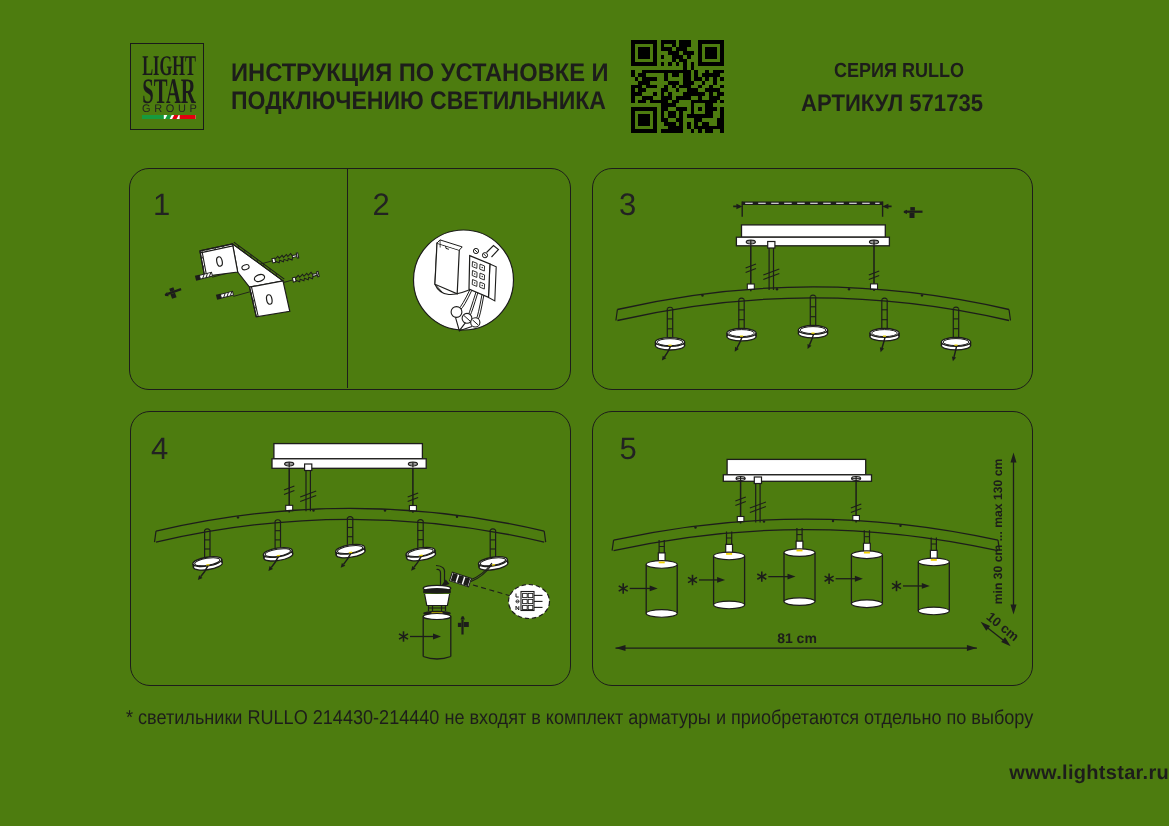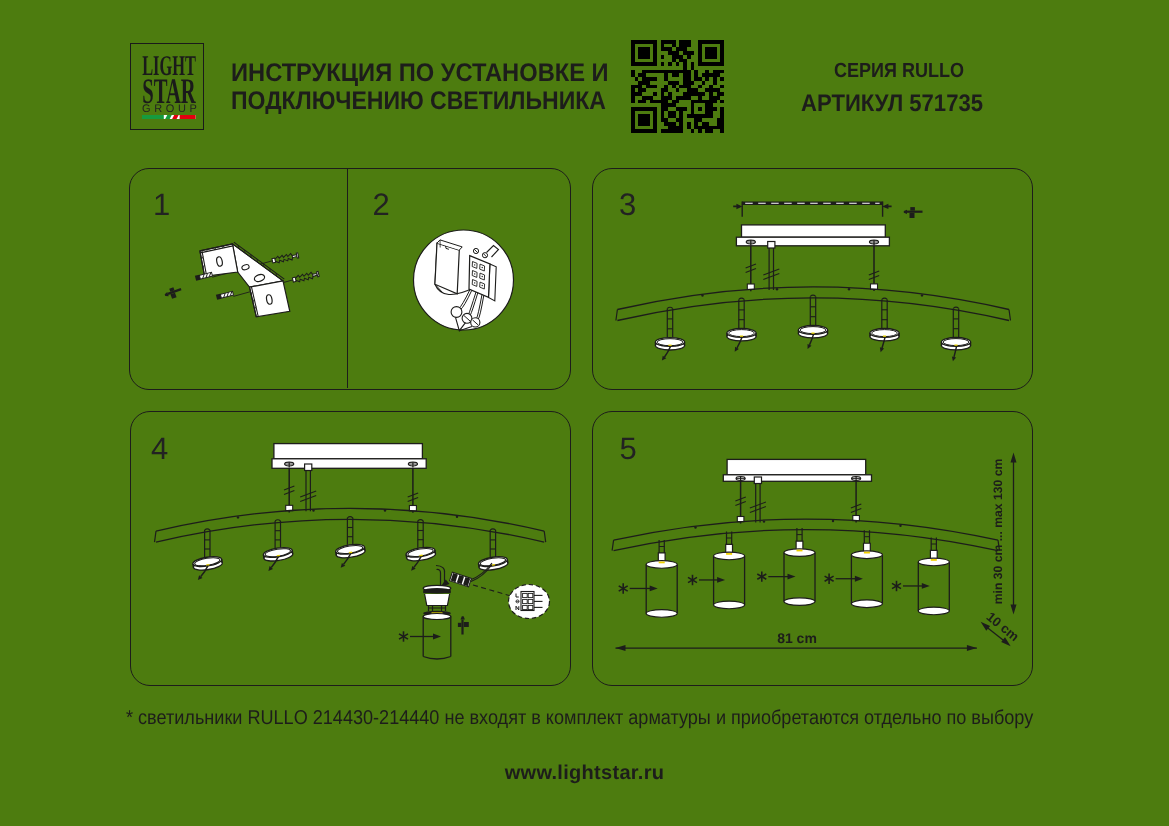--- a/index.html
+++ b/index.html
@@ -13,21 +13,21 @@
 #flag{position:absolute;left:11.6px;top:70.7px;width:53.5px;height:4.8px;}
 #title div{position:absolute;left:231px;white-space:nowrap;font-size:25.5px;font-weight:bold;line-height:25.5px;color:#1d1d1b;transform-origin:left top;}
 #t1{top:60.7px;transform:scaleX(0.929);}
 #t2{top:89.1px;transform:scaleX(0.903);}
 #ser{position:absolute;left:899.4px;top:61.1px;font-size:20.5px;line-height:20.5px;font-weight:bold;color:#1d1d1b;transform:translateX(-50%) scaleX(0.879);white-space:nowrap;}
 #art{position:absolute;left:892.2px;top:91.9px;font-size:24px;line-height:24px;font-weight:bold;color:#1d1d1b;transform:translateX(-50%) scaleX(0.92);white-space:nowrap;}
 .panel{position:absolute;border:1.5px solid #1d1d1b;border-radius:20px;}
 .num{position:absolute;font-size:31px;line-height:31px;color:#222;font-weight:normal;}
 #qr{position:absolute;left:631px;top:40px;}
 #fnote{position:absolute;left:126px;top:708.4px;font-size:20px;line-height:20px;color:#1d1d1b;transform:scaleX(0.904);transform-origin:left top;white-space:nowrap;}
-#url{position:absolute;left:0;top:762.5px;width:1169px;text-align:center;font-size:20px;line-height:20px;font-weight:bold;letter-spacing:0.3px;color:#1d1d1b;}
+#url{position:absolute;left:0;top:762.5px;width:1169px;text-align:right;font-size:20px;line-height:20px;font-weight:bold;letter-spacing:0.3px;color:#1d1d1b;}
 .dsvg{position:absolute;}
 svg{display:block;}
 </style>
 </head>
 <body>
 <div id="page">
   <div id="logo">
     <div class="l1">LIGHT</div>
     <div class="l2">STAR</div>
     <div class="l3">GROUP</div>

